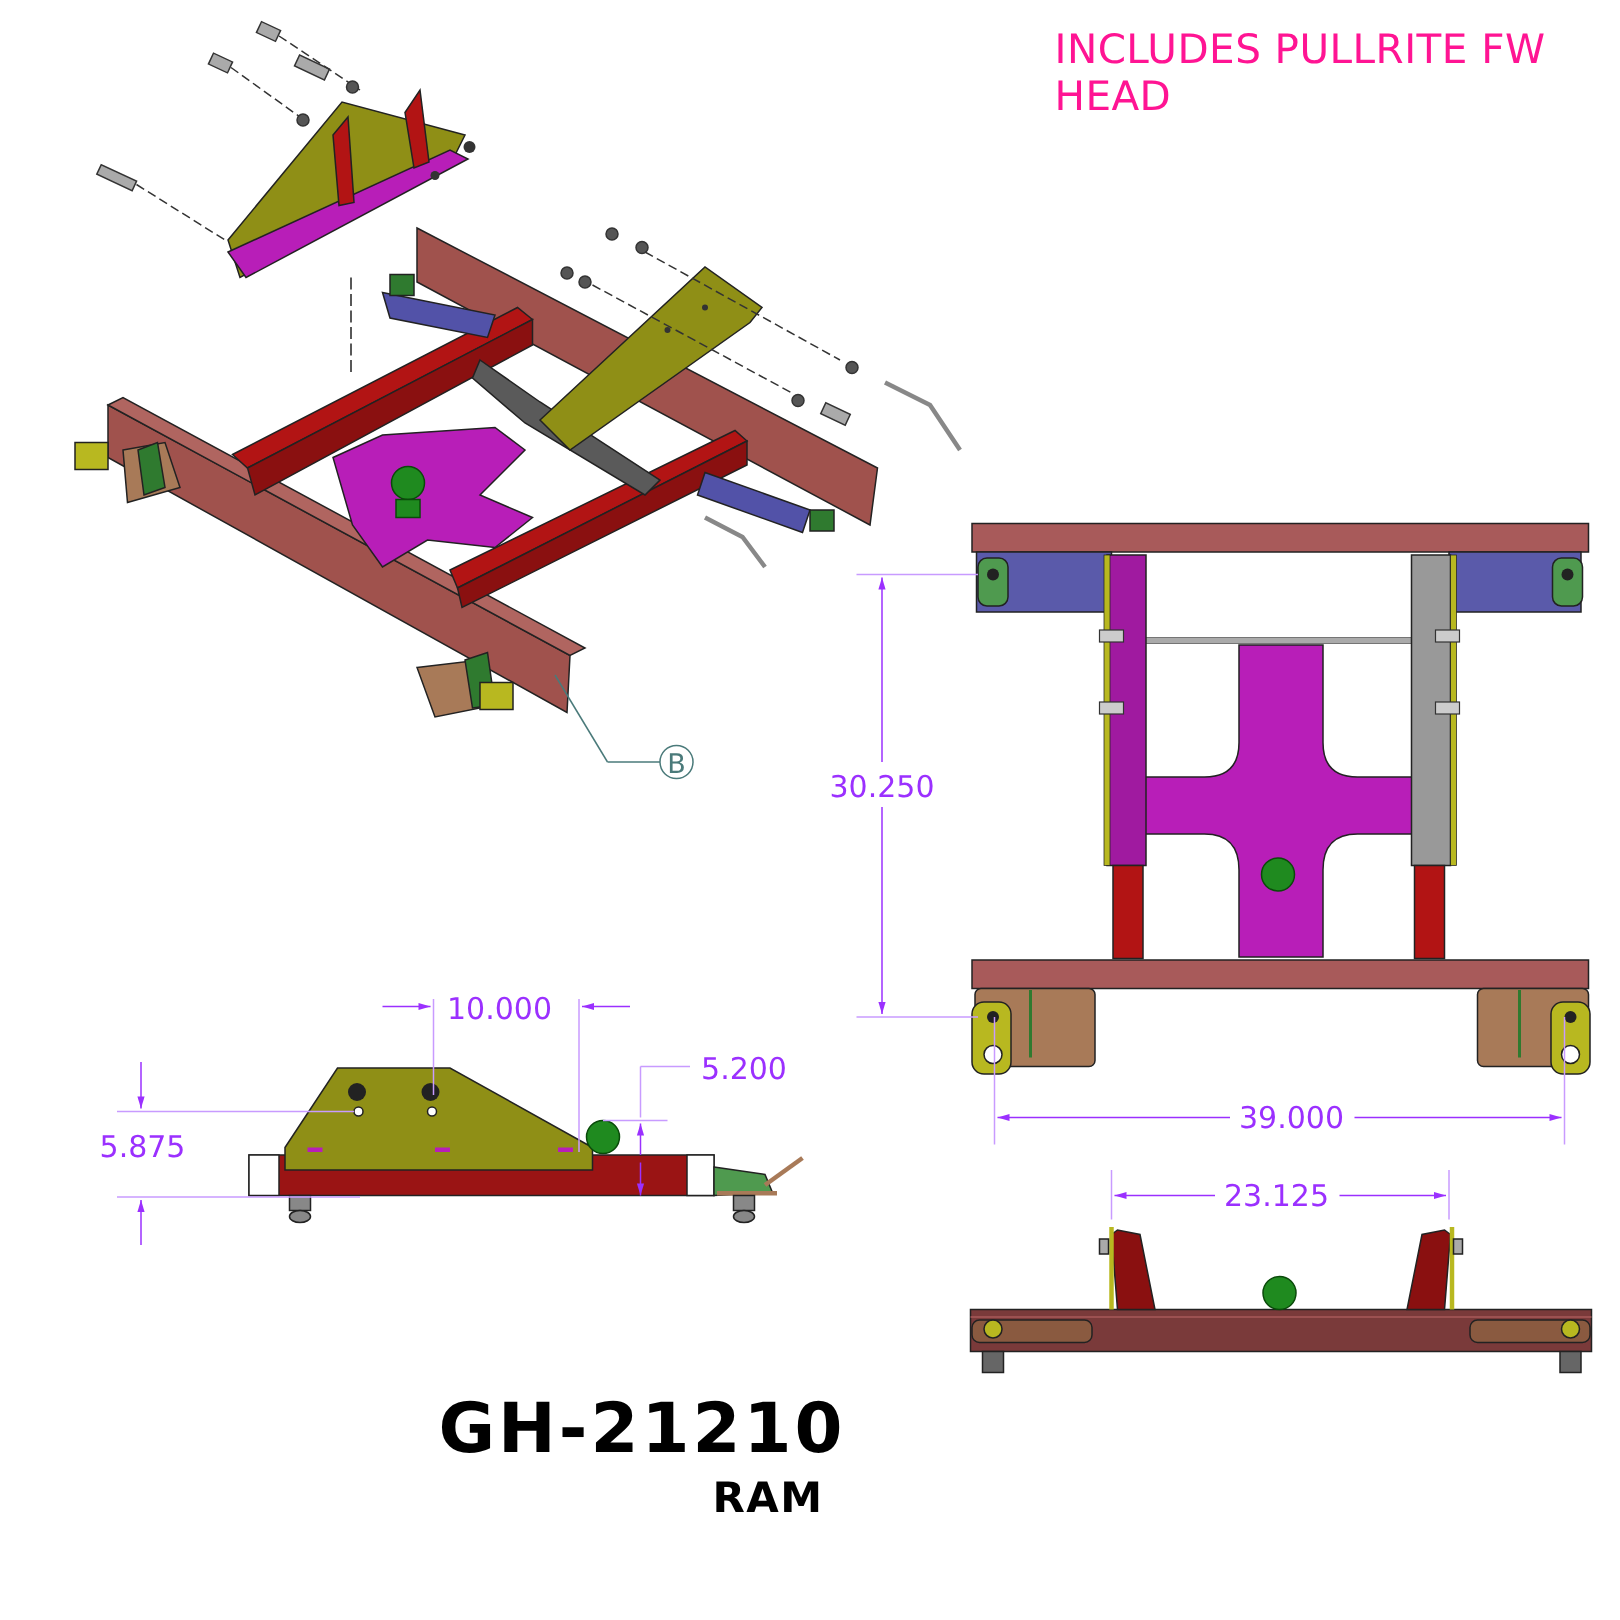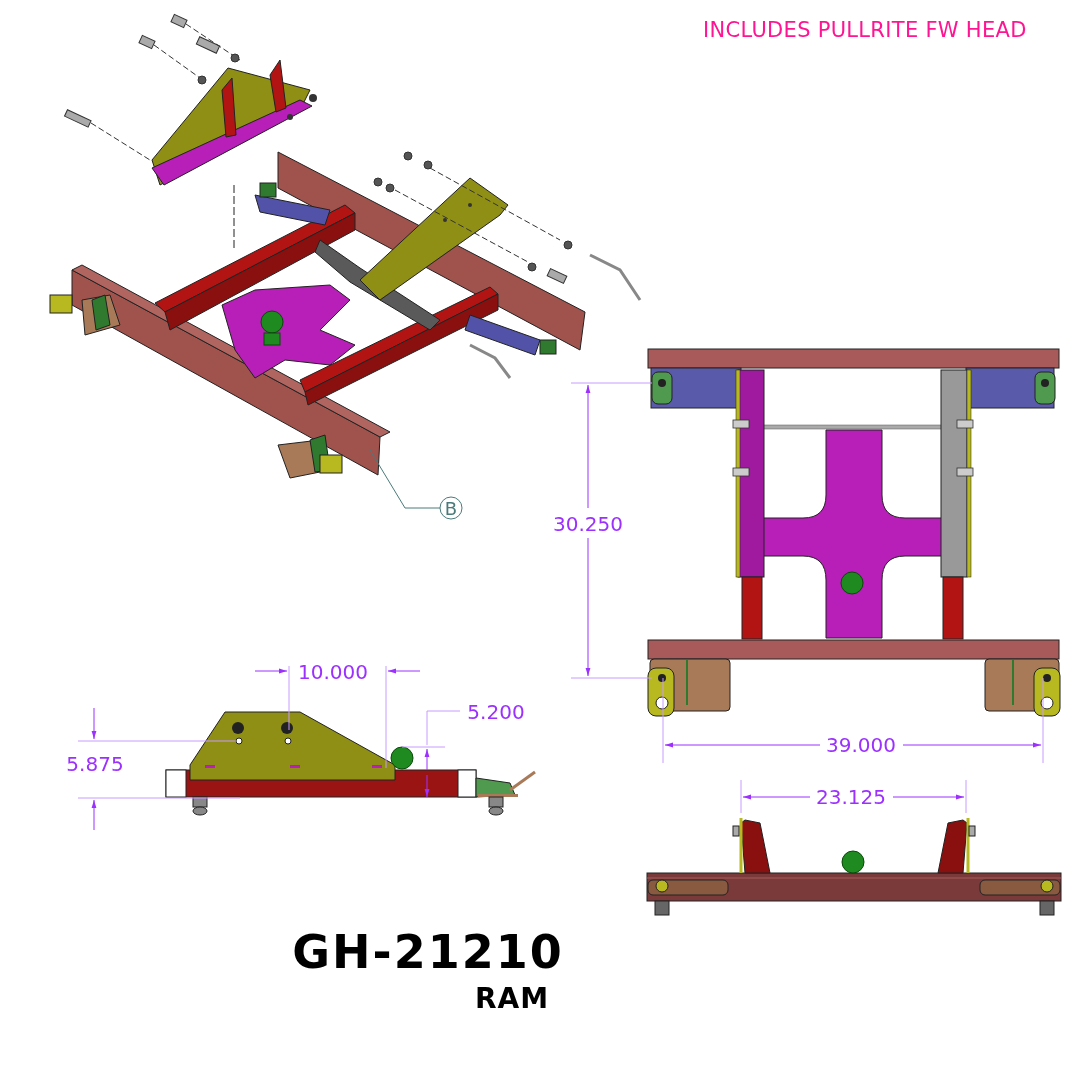--- a/index.html
+++ b/index.html
@@ -1,17 +1,17 @@
 <!DOCTYPE html>
 <html><head>
 <meta charset="utf-8">
 <style>
   html, body { margin: 0; padding: 0; background: #ffffff; }
   body { width: 1080px; height: 1080px; position: relative; overflow: hidden; font-family: "DejaVu Sans", sans-serif; }
-  .note { position: absolute; left: 703px; top: 18px; font-family: "DejaVu Sans", sans-serif; font-size: 21px; letter-spacing: 0.3px; }
+  .note { position: absolute; left: 703px; top: 18px; font-family: "DejaVu Sans", sans-serif; font-size: 27px; letter-spacing: 0.3px; }
   .part-no { position: absolute; left: 0; width: 856px; top: 925px; text-align: center; font-family: "DejaVu Sans", sans-serif; font-weight: bold; font-size: 46px; letter-spacing: 2px; color: #000; }
   .model { position: absolute; left: 0; width: 1024px; top: 982px; text-align: center; font-family: "DejaVu Sans", sans-serif; font-weight: bold; font-size: 28px; letter-spacing: 1px; color: #000; }
   svg { position: absolute; left: 0; top: 0; }
   .dim { font-family: "DejaVu Sans", sans-serif; font-size: 20px; }
   .callout { font-family: "DejaVu Sans", sans-serif; font-size: 18px; }
 </style>
 </head>
 <body>
 
 <div class="note" style="color:#ff1493">INCLUDES PULLRITE FW HEAD</div>

